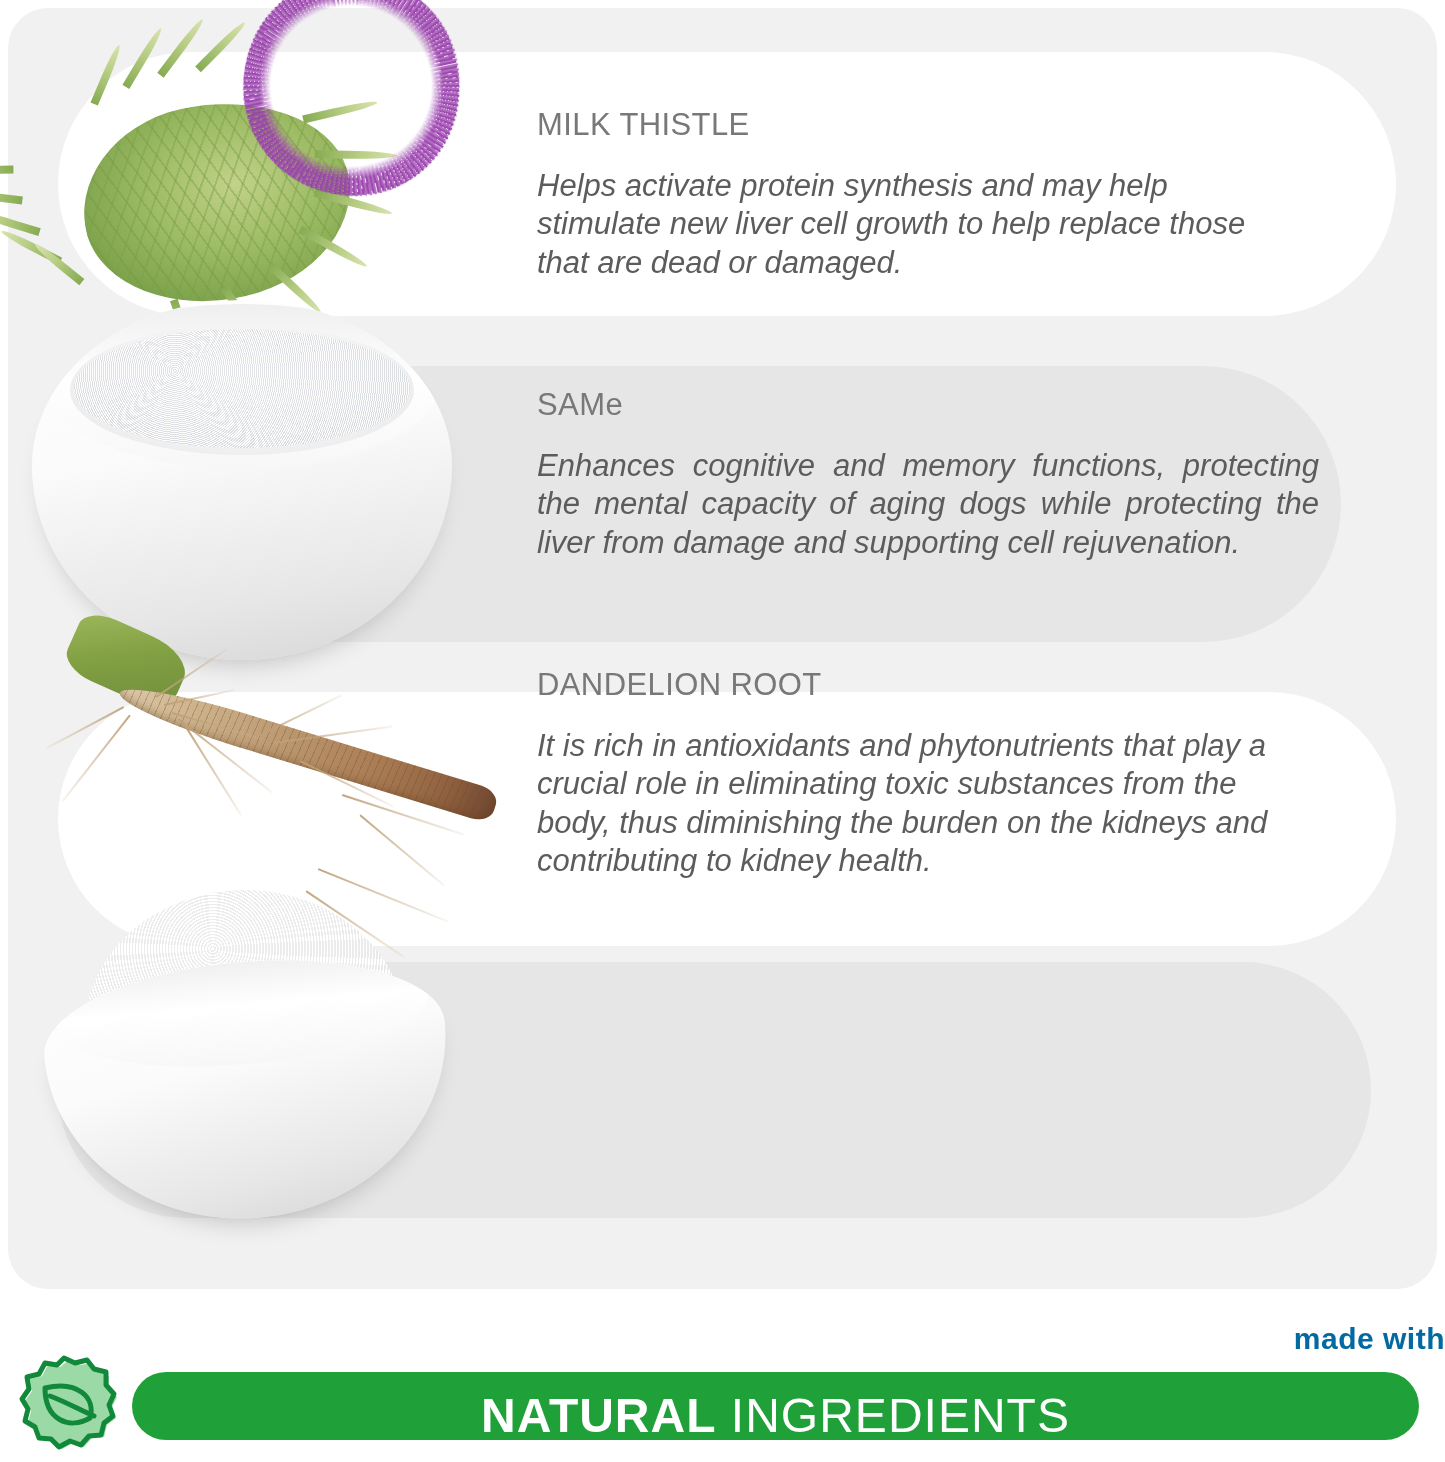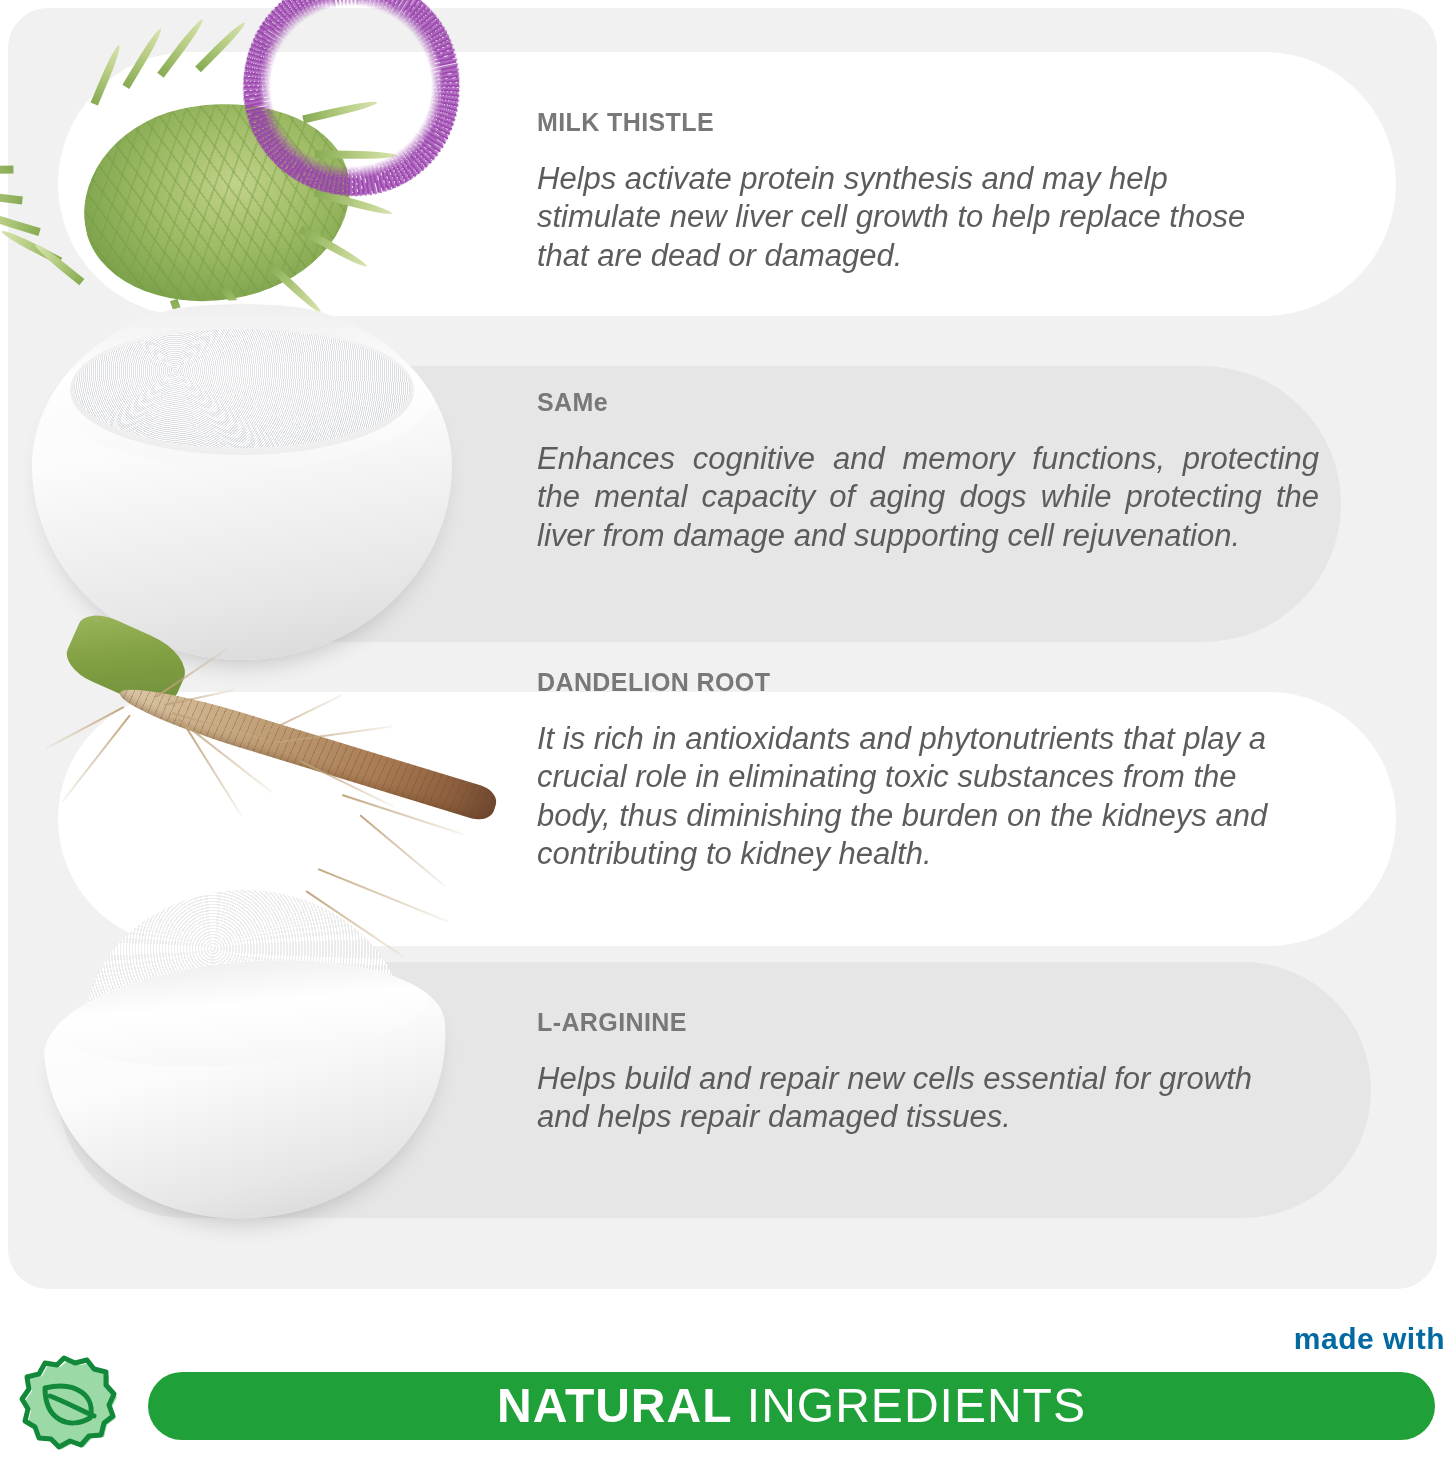--- a/index.html
+++ b/index.html
@@ -29,22 +29,22 @@
   .card.gray  { background: #e6e6e6; }
 
   #card-1 { left: 58px;  top: 52px;   width: 1338px; height: 264px; }
   #card-2 { left: 58px;  top: 366px;  width: 1283px; height: 276px; }
   #card-3 { left: 58px;  top: 692px;  width: 1338px; height: 254px; }
   #card-4 { left: 58px;  top: 962px;  width: 1313px; height: 256px; }
 
   
   .text-block { position: absolute; }
   .ing-title {
-    font-size: 25px;
-    font-weight: 700;
+    font-size: 31px;
+    font-weight: 400;
     letter-spacing: 0.4px;
     color: #787878;
     line-height: 1.12;
     margin-bottom: 4px;
   }
   .ing-desc {
     font-size: 31px;
     font-style: italic;
     font-weight: 300;
     color: #5c5c5c;
@@ -187,26 +187,26 @@
     position: absolute;
     left: 0; top: 1322px; width: 1445px;
     text-align: right;
     font-size: 30px;
     font-weight: 700;
     color: #0369a1;
     letter-spacing: 0.5px;
   }
   #natural-bar {
     position: absolute;
-    left: 148px; top: 1372px;
+    left: 132px; top: 1372px;
     width: 1287px; height: 68px;
     background: #1fa038;
     border-radius: 34px;
     display: flex;
-    align-items: center;
+    align-items: flex-end;
     justify-content: center;
   }
   #natural-bar .label {
     font-size: 48px;
     color: #ffffff;
     letter-spacing: 1px;
     white-space: nowrap;
     line-height: 1;
   }
   #natural-bar .bold { font-weight: 700; }
@@ -294,24 +294,20 @@
   <div class="text-block" id="text-3">
     <div class="ing-title">DANDELION ROOT</div>
     <div class="ing-desc">It is rich in antioxidants and phytonutrients that play a crucial role in eliminating toxic substances from the body, thus diminishing the burden on the kidneys and contributing to kidney health.</div>
   </div>
 
   <div class="text-block" id="text-2">
     <div class="ing-title">SAMe</div>
     <div class="ing-desc justify">Enhances cognitive and memory functions, protecting the mental capacity of aging dogs while protecting the liver from damage and supporting cell rejuvenation.</div>
   </div>
 
-  <div class="text-block" id="text-4">
-    <div class="ing-title">L-ARGININE</div>
-    <div class="ing-desc">Helps build and repair new cells essential for growth and helps repair damaged tissues.</div>
-  </div>
 
   <div id="made-with">made with</div>
 
   <div id="natural-bar">
     <span class="label">
       <span class="bold">NATURAL</span><span class="thin" style="white-space:pre"> </span><span class="thin">INGREDIENTS</span>
     </span>
   </div>
 
   <div id="leaf-badge">

